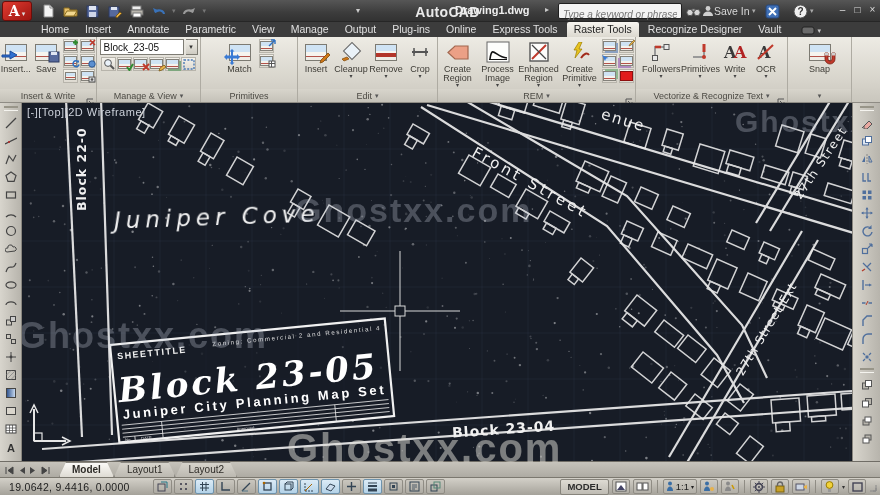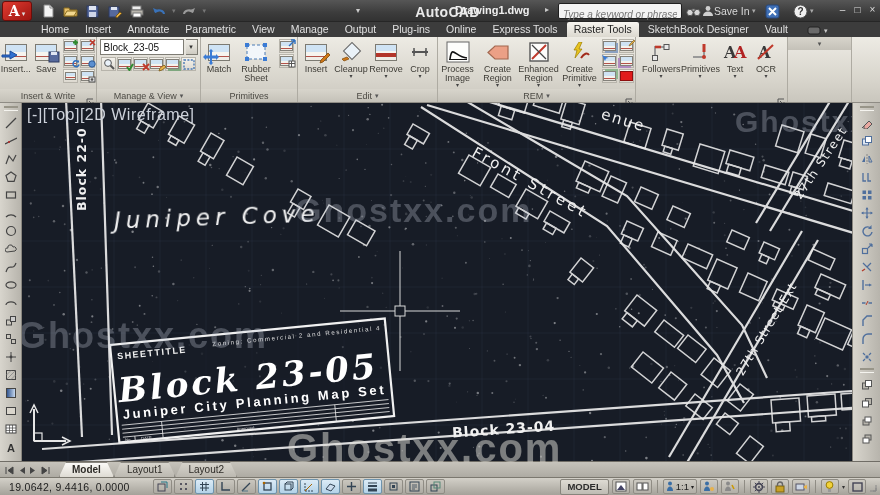--- a/index.html
+++ b/index.html
@@ -54,21 +54,21 @@
   .mv-row { display:flex; gap:1px; }
   .redswatch { width:13px; height:10px; background:#e01b1b; border:1px solid #8d0f0f; }
   
   .work { position:relative; height:358px; background:#171c26; }
   .tb { position:absolute; top:0; bottom:0; background:linear-gradient(90deg,#d8d5cd,#b7b4ac); display:flex; flex-direction:column; align-items:center; gap:2px; padding-top:2px; z-index:10; }
   .tb-left { left:0; width:22px; border-right:1px solid #89867f; }
   .tb-right { right:0; width:28px; border-left:1px solid #89867f; }
   .tbi { width:17px; height:16px; display:flex; align-items:center; justify-content:center; background:transparent; }
   .grip { width:14px; height:5px; border-top:2px solid #989589; border-bottom:1px solid #f5f4ef; margin:1px 0 2px; }
   .canvas { position:absolute; left:22px; top:0; width:830px; height:358px; background:#171c26; overflow:hidden; }
-  .vplabel { position:absolute; left:5px; top:3px; color:#ccd1da; font-size:16px; z-index:6; letter-spacing:.5px; }
+  .vplabel { position:absolute; left:5px; top:3px; color:#ccd1da; font-size:11px; z-index:6; letter-spacing:.5px; }
   .wm { position:absolute; font-weight:bold; letter-spacing:2px; color:rgba(195,203,215,.30); z-index:5; pointer-events:none; white-space:nowrap; }
   .wm-bottom { position:absolute; left:287px; top:426px; font-size:40px; font-weight:bold; letter-spacing:2px; color:rgba(226,224,216,.5); z-index:60; pointer-events:none; }
   .map-label { fill:#f1f1f1; font-family:"DejaVu Sans",sans-serif; }
   
   .layoutbar { height:16px; background:linear-gradient(#c6c3bb,#aeaba3); border-top:1px solid #706d66; display:flex; align-items:flex-end; padding-left:4px; }
   .lnav { display:flex; gap:3px; align-items:center; margin-right:8px; padding-bottom:2px; }
   .ltab { font-size:10px; color:#2e2c28; padding:1px 12px 2px; background:linear-gradient(#d6d3cb,#bcb9b1); border:1px solid #8a8780; border-bottom:0; clip-path:polygon(7px 0, calc(100% - 7px) 0, 100% 100%, 0 100%); }
   .ltab.active { background:linear-gradient(#fbfaf7,#dedbd3); font-weight:bold; }
   
   .statusbar { height:18px; background:linear-gradient(#d3d0c8,#a5a29a); border-top:1px solid #7b786f; display:flex; align-items:center; padding:0 3px; gap:2px;justify-content:flex-end; }
@@ -182,21 +182,21 @@
     <span class="rtab">Insert</span>
     <span class="rtab">Annotate</span>
     <span class="rtab">Parametric</span>
     <span class="rtab">View</span>
     <span class="rtab">Manage</span>
     <span class="rtab">Output</span>
     <span class="rtab">Plug-ins</span>
     <span class="rtab">Online</span>
     <span class="rtab">Express Tools</span>
     <span class="rtab active">Raster Tools</span>
-    <span class="rtab">SketchBook Designer</span>
+    <span class="rtab">Recognize Designer</span>
     <span class="rtab">Vault</span>
     <span class="rib-min">
         <svg width="14" height="9">
           <rect x="1" y="1" width="12" height="7" rx="2" fill="#6a6a6a" stroke="#222"></rect>
         </svg>
         <span style="color:#ccc;font-size:7px">▾</span>
       </span>
   </div>
 
   <div class="ribbon">
@@ -332,32 +332,20 @@
         <div class="bb" style="width:32px">
           <span class="bi">
               <span class="pic">
                 <svg class="ov" style="left:-6px;bottom:-5px" width="16" height="16">
                   <path d="M8 0l2.5 2.5h-1.5v4h4V5L16 8l-3 3V9.5h-4v4h1.5L8 16l-2.5-2.5H7v-4H3V11L0 8l3-3v1.5h4v-4H5.5z" fill="#3a7bd5"></path>
                 </svg>
               </span>
             </span>
           <span class="bl">Match</span>
         </div>
-        <div class="bb" style="width:40px">
-          <span class="bi">
-              <svg width="22" height="18">
-                <rect x="2" y="2" width="18" height="14" fill="#f2f6fa" stroke="#4a7ab5" stroke-dasharray="3 2"></rect>
-                <rect x="0" y="0" width="4" height="4" fill="#3a7bd5"></rect>
-                <rect x="18" y="0" width="4" height="4" fill="#3a7bd5"></rect>
-                <rect x="0" y="14" width="4" height="4" fill="#3a7bd5"></rect>
-                <rect x="18" y="14" width="4" height="4" fill="#3a7bd5"></rect>
-              </svg>
-            </span>
-          <span class="bl">Rubber Sheet</span>
-        </div>
         <div class="sgrid" style="grid-template-columns:16px">
           <span class="si">
               <span class="pic-xs">
                 <svg class="ov" style="right:-4px;top:-3px" width="8" height="8">
                   <path d="M1 7L7 1M7 1v4M7 1H3" fill="none" stroke="#2e6fc0" stroke-width="1.4"></path>
                 </svg>
               </span>
             </span>
           <span class="si">
               <span class="pic-xs">
@@ -418,36 +406,36 @@
       <div class="ptitle">
           <span>Edit</span>
           <span class="pc">▾</span>
         </div>
     </div>
 
     <div class="panel" style="width:198px">
       <div class="pbody">
         <div class="bb" style="width:40px">
           <span class="bi">
+              <svg width="22" height="15">
+                <path d="M1 7.5L8 1h13v13H8z" fill="#eba086" stroke="#a2674f" stroke-width="1.2"></path>
+              </svg>
+            </span>
+          <span class="bl">Create Region</span>
+          <span class="fo">▾</span>
+        </div>
+        <div class="bb" style="width:40px">
+          <span class="bi">
               <svg width="24" height="22">
                 <rect x="1" y="1" width="22" height="20" fill="#fdfdfb" stroke="#666"></rect>
                 <path d="M4 18C6 3 9 16 21 17" fill="none" stroke="#111" stroke-width="1.6"></path>
                 <path d="M3 18.5h18" stroke="#111"></path>
               </svg>
             </span>
           <span class="bl">Process Image</span>
-          <span class="fo">▾</span>
-        </div>
-        <div class="bb" style="width:40px">
-          <span class="bi">
-              <svg width="22" height="15">
-                <path d="M1 7.5L8 1h13v13H8z" fill="#eba086" stroke="#a2674f" stroke-width="1.2"></path>
-              </svg>
-            </span>
-          <span class="bl">Create Region</span>
           <span class="fo">▾</span>
         </div>
         <div class="bb" style="width:42px">
           <span class="bi">
               <svg width="20" height="20">
                 <rect x="1" y="1" width="18" height="18" fill="#fdfdfb" stroke="#555" stroke-width="1.4"></rect>
                 <path d="M3 17L17 3" stroke="#c0392b" stroke-width="2"></path>
                 <path d="M3 3l14 14" stroke="#444" stroke-width="1.2"></path>
               </svg>
             </span>
@@ -528,41 +516,59 @@
           <span class="bl">Primitives</span>
           <span class="fo">▾</span>
         </div>
         <div class="bb" style="width:30px">
           <span class="bi">
               <svg width="24" height="18">
                 <text x="1" y="15" font-family="DejaVu Serif,serif" font-weight="bold" font-size="16" fill="#3a3a3a">A</text>
                 <text x="11" y="15" font-family="DejaVu Serif,serif" font-weight="bold" font-size="16" fill="#b22222">A</text>
               </svg>
             </span>
-          <span class="bl">Text</span>
+          <span class="bl">Write</span>
           <span class="fo">▾</span>
         </div>
         <div class="bb" style="width:30px">
           <span class="bi">
               <svg width="20" height="18">
                 <text x="2" y="15" font-family="DejaVu Serif,serif" font-weight="bold" font-size="16" fill="#3a3a3a">A</text>
                 <path d="M2 16L17 2" stroke="#c0392b" stroke-width="2"></path>
               </svg>
             </span>
           <span class="bl">OCR</span>
           <span class="fo">▾</span>
         </div>
       </div>
+      <div class="ptitle">
+          <span>Vectorize &amp; Recognize Text</span>
+          <span class="pc">▾</span>
+        </div>
       <span class="launcher"><svg width="8" height="8">
             <path d="M1 7V1h6" fill="none" stroke="#555"></path>
             <path d="M3 3l4 4M7 4v3H4" fill="none" stroke="#555"></path>
           </svg></span>
     </div>
 
     <div class="panel" style="width:64px">
+      <div class="pbody">
+        <div class="bb" style="width:38px">
+          <span class="bi">
+              <span class="pic">
+                <svg class="ov" style="right:-7px;bottom:-6px" width="14" height="14">
+                  <path d="M2 1v6a5 5 0 0 0 10 0V1H9v6a2 2 0 0 1-4 0V1z" fill="#c0392b" stroke="#7a1f14" stroke-width=".8"></path>
+                  <rect x="2" y="1" width="3" height="2.5" fill="#cfcfcf"></rect>
+                  <rect x="9" y="1" width="3" height="2.5" fill="#cfcfcf"></rect>
+                </svg>
+              </span>
+            </span>
+          <span class="bl">Snap</span>
+        </div>
+      </div>
       <div class="ptitle">
           <span class="pc">▾</span>
         </div>
     </div>
     <div class="panel" style="flex:1;border-right:0"></div>
   </div>
 
   <div class="work">
 
     <div class="tb tb-left">

